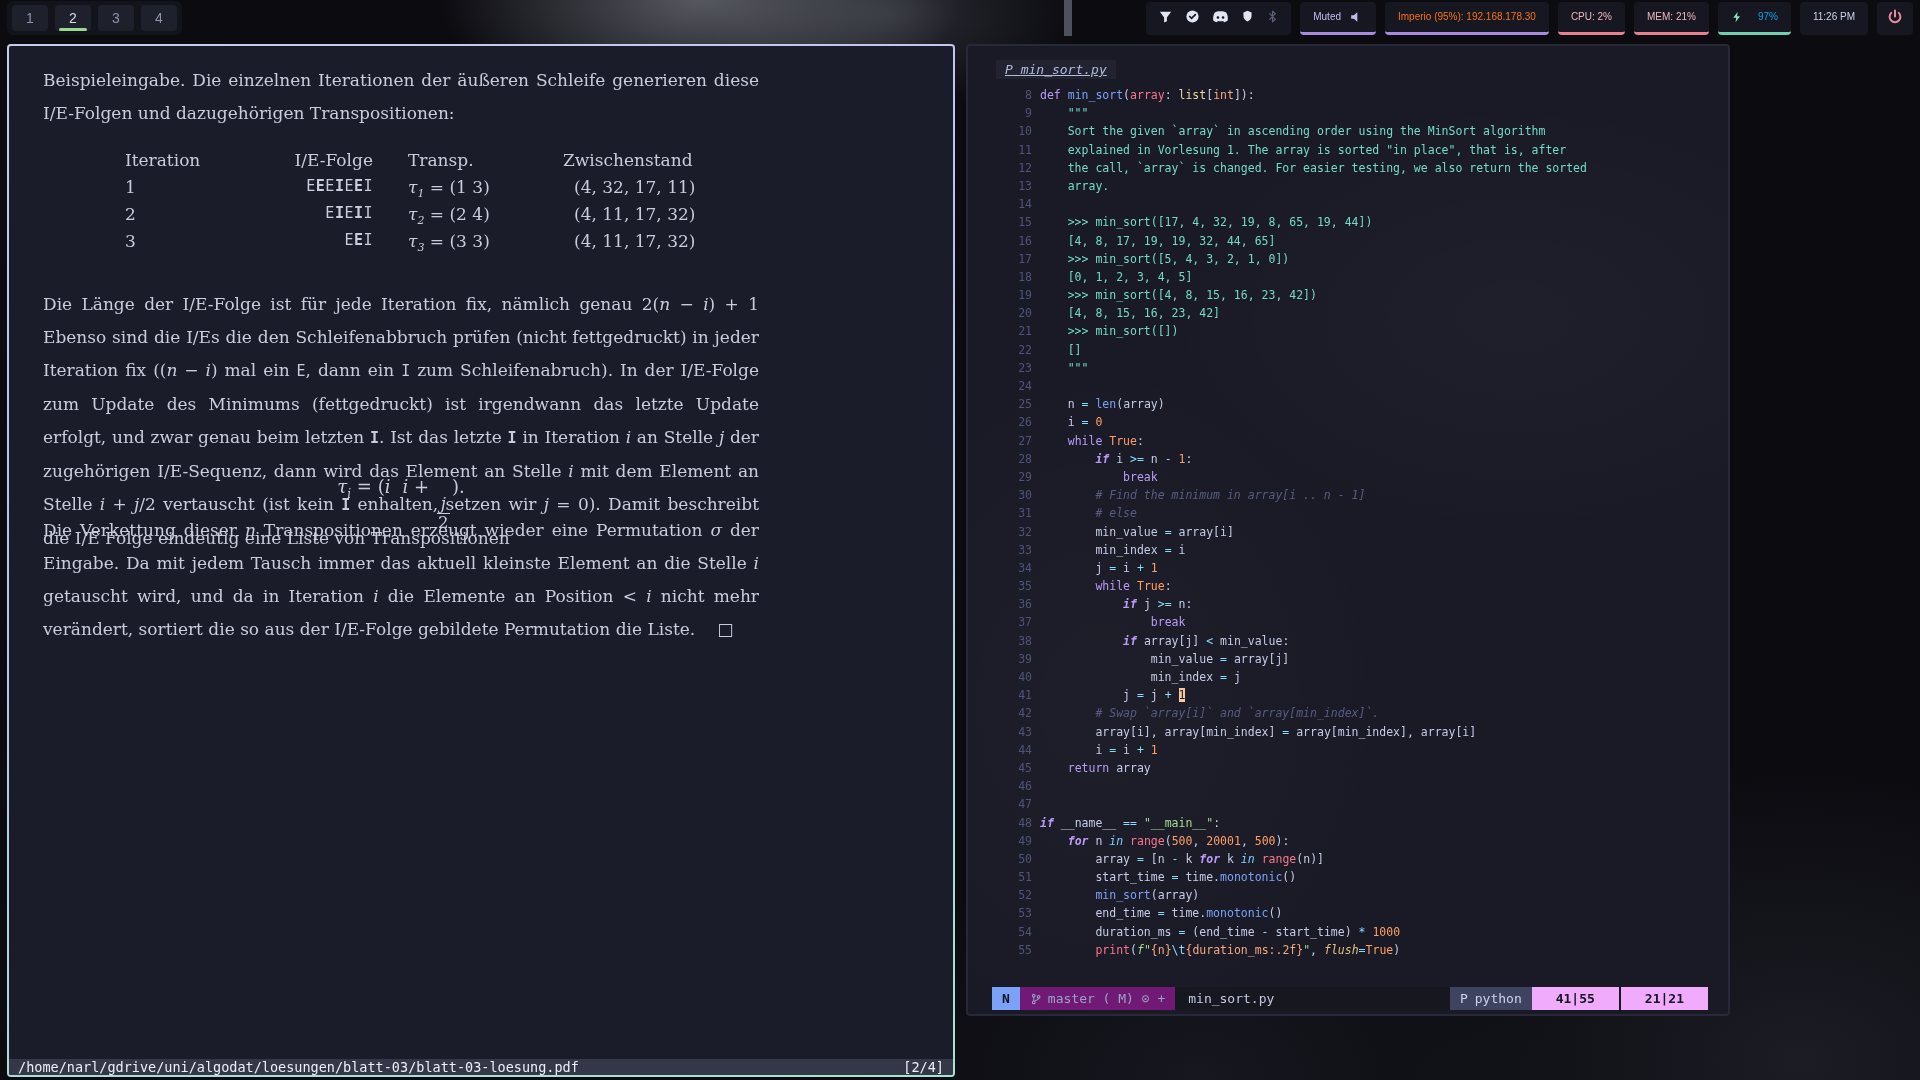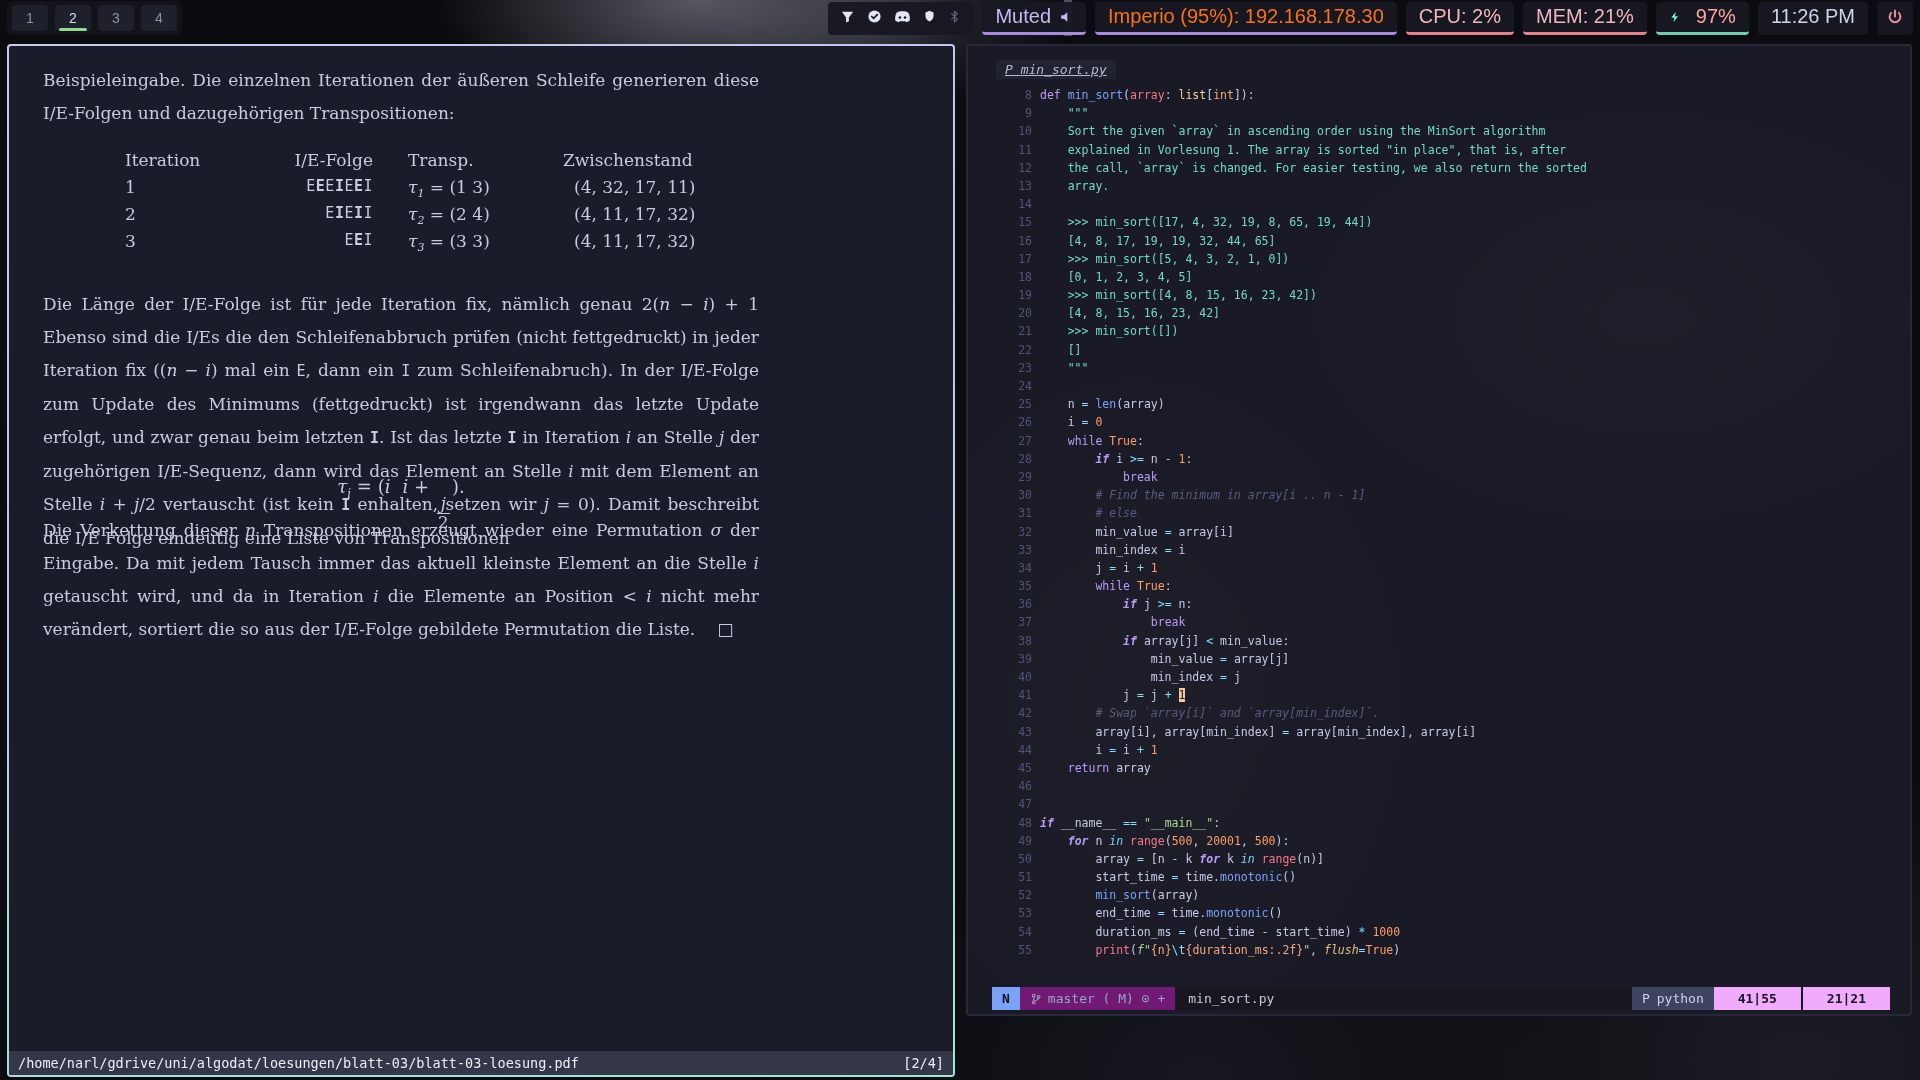--- a/index.html
+++ b/index.html
@@ -20,26 +20,26 @@
   .topbar{position:absolute;left:0;top:0;right:0;height:36px;display:flex;
           justify-content:space-between;align-items:center;padding:0 7px;box-sizing:border-box;}
   .ws{display:flex;gap:7px;background:#12131b;border-radius:6px;padding:4px 5px;}
   .ws-btn{position:relative;width:36px;height:26px;background:#1e202b;border-radius:4px;
           display:flex;align-items:center;justify-content:center;font-size:14px;color:#8b93ad;cursor:default;}
   .ws-btn.active{color:#d5daea;}
   .ws-btn.active::after{content:"";position:absolute;left:4px;right:4px;bottom:0;height:3px;
           background:#98d98e;border-radius:2px;}
   .tray{display:flex;gap:9px;align-items:stretch;height:33px;}
   .seg{display:flex;align-items:center;gap:8px;padding:0 13px;background:rgba(23,24,33,0.96);
-       border-radius:4px;border-bottom:3px solid transparent;font-size:20px;color:#c9cfe6;box-sizing:border-box;}
+       border-radius:4px;border-bottom:3px solid transparent;font-size:10px;color:#c9cfe6;box-sizing:border-box;}
   .seg.icons{gap:12px;padding:0 12px;}
   .seg.muted{border-color:#a78bdf;color:#c8b8ee;}
   .seg.net{border-color:#a78bdf;color:#f97316;}
   .seg.cpu,.seg.mem{border-color:#e9808f;color:#efb6bf;}
-  .seg.bat{border-color:#6ed0ae;color:#fca5a5;gap:15px;}
+  .seg.bat{border-color:#6ed0ae;color:#0ea5e9;gap:15px;}
   .seg.clock{color:#ced4ec;}
   .seg.power{padding:0 10px;}
 
   
   .win-left{position:absolute;left:7px;top:44px;width:948px;height:1033px;padding:2px;
             border-radius:4px;box-sizing:border-box;
             background:linear-gradient(165deg,#c9cbee 0%,#bcc3ec 35%,#a2e6cf 100%);}
   .pdf{position:relative;width:100%;height:100%;background:#1b1c2a;border-radius:2px;overflow:hidden;
        font-family:"DejaVu Serif",serif;color:#c7cddd;}
   .pdf-content{position:absolute;inset:0 0 24px 0;}
@@ -60,26 +60,26 @@
   .c-tr{position:absolute;left:399px;}
   .c-tr sub{font-size:11px;}
   .c-sth{position:absolute;left:554px;}
   .c-st{position:absolute;left:565px;}
   .pdf-formula{position:absolute;left:34px;width:716px;top:430px;text-align:center;font-size:18px;}
   .frac{display:inline-flex;flex-direction:column;vertical-align:-0.95em;text-align:center;
         margin:0 2px;line-height:1.12;font-size:0.92em;}
   .frac-n{border-bottom:1px solid #c7cddd;padding:0 4px;}
   .f-space{display:inline-block;width:12px;}
   .pdf-formula sub{font-size:12px;}
-  .pdf-status{position:absolute;left:0;right:0;bottom:0;height:24px;background:#343748;
+  .pdf-status{position:absolute;left:0;right:0;bottom:0;height:16px;background:#343748;
         color:#edeff7;font-family:"DejaVu Sans Mono",monospace;font-size:13.5px;
         display:flex;justify-content:space-between;align-items:center;padding:0 9px;box-sizing:border-box;}
 
   
-  .win-right{position:absolute;left:966px;top:44px;width:946px;height:972px;
+  .win-right{position:absolute;left:966px;top:44px;width:764px;height:972px;
              background:#191a25;border:2px solid #272938;border-radius:4px;box-sizing:border-box;}
   .win-right::before{content:"";position:absolute;inset:0;pointer-events:none;
       background:radial-gradient(520px 320px at 72% 28%, rgba(255,255,255,0.025), transparent 70%),
                  radial-gradient(420px 520px at 18% 68%, rgba(255,255,255,0.02), transparent 70%);}
   .ed-tab{position:absolute;left:28px;top:14px;font-family:"DejaVu Sans Mono",monospace;
           font-size:13px;font-style:italic;text-decoration:underline;color:#b3bbda;
           background:#212331;padding:2px 9px;}
   .code{position:absolute;left:24px;top:40px;right:4px;font-family:"DejaVu Sans Mono",monospace;
         font-size:11.5px;}
   .code-line{display:flex;height:18.2px;line-height:18.2px;white-space:pre;}

